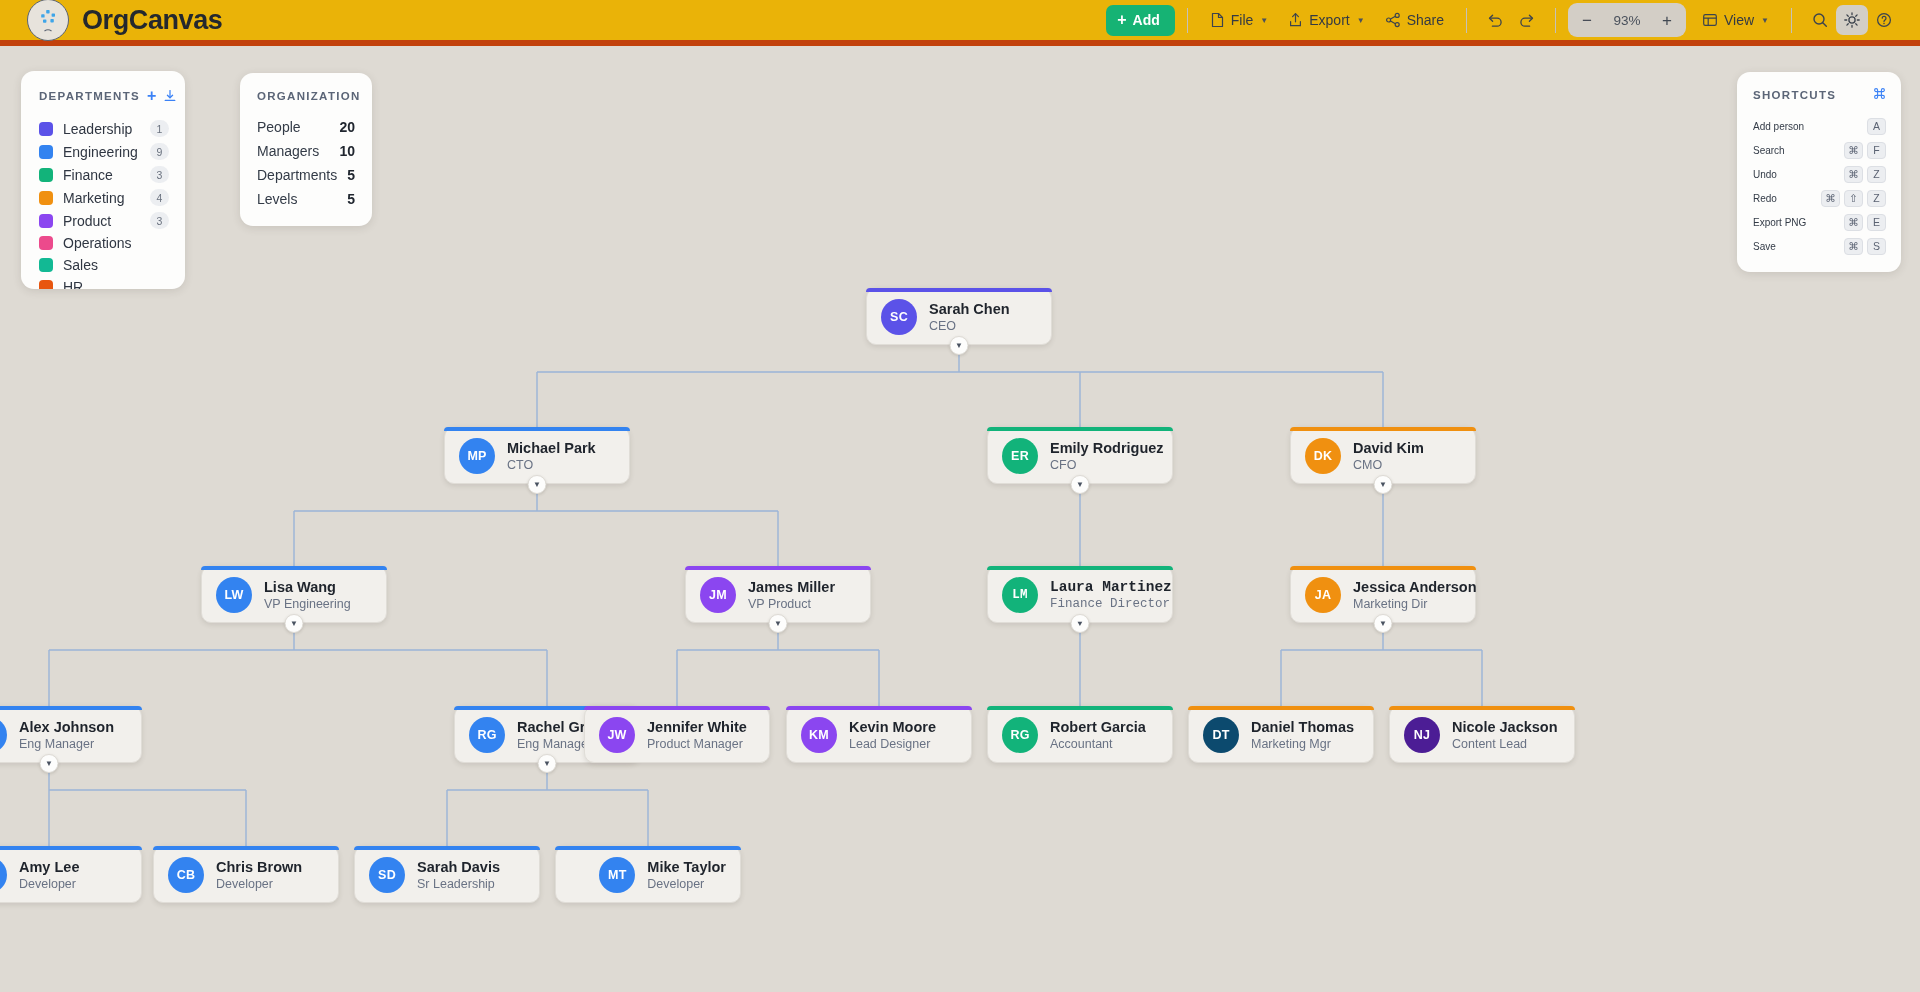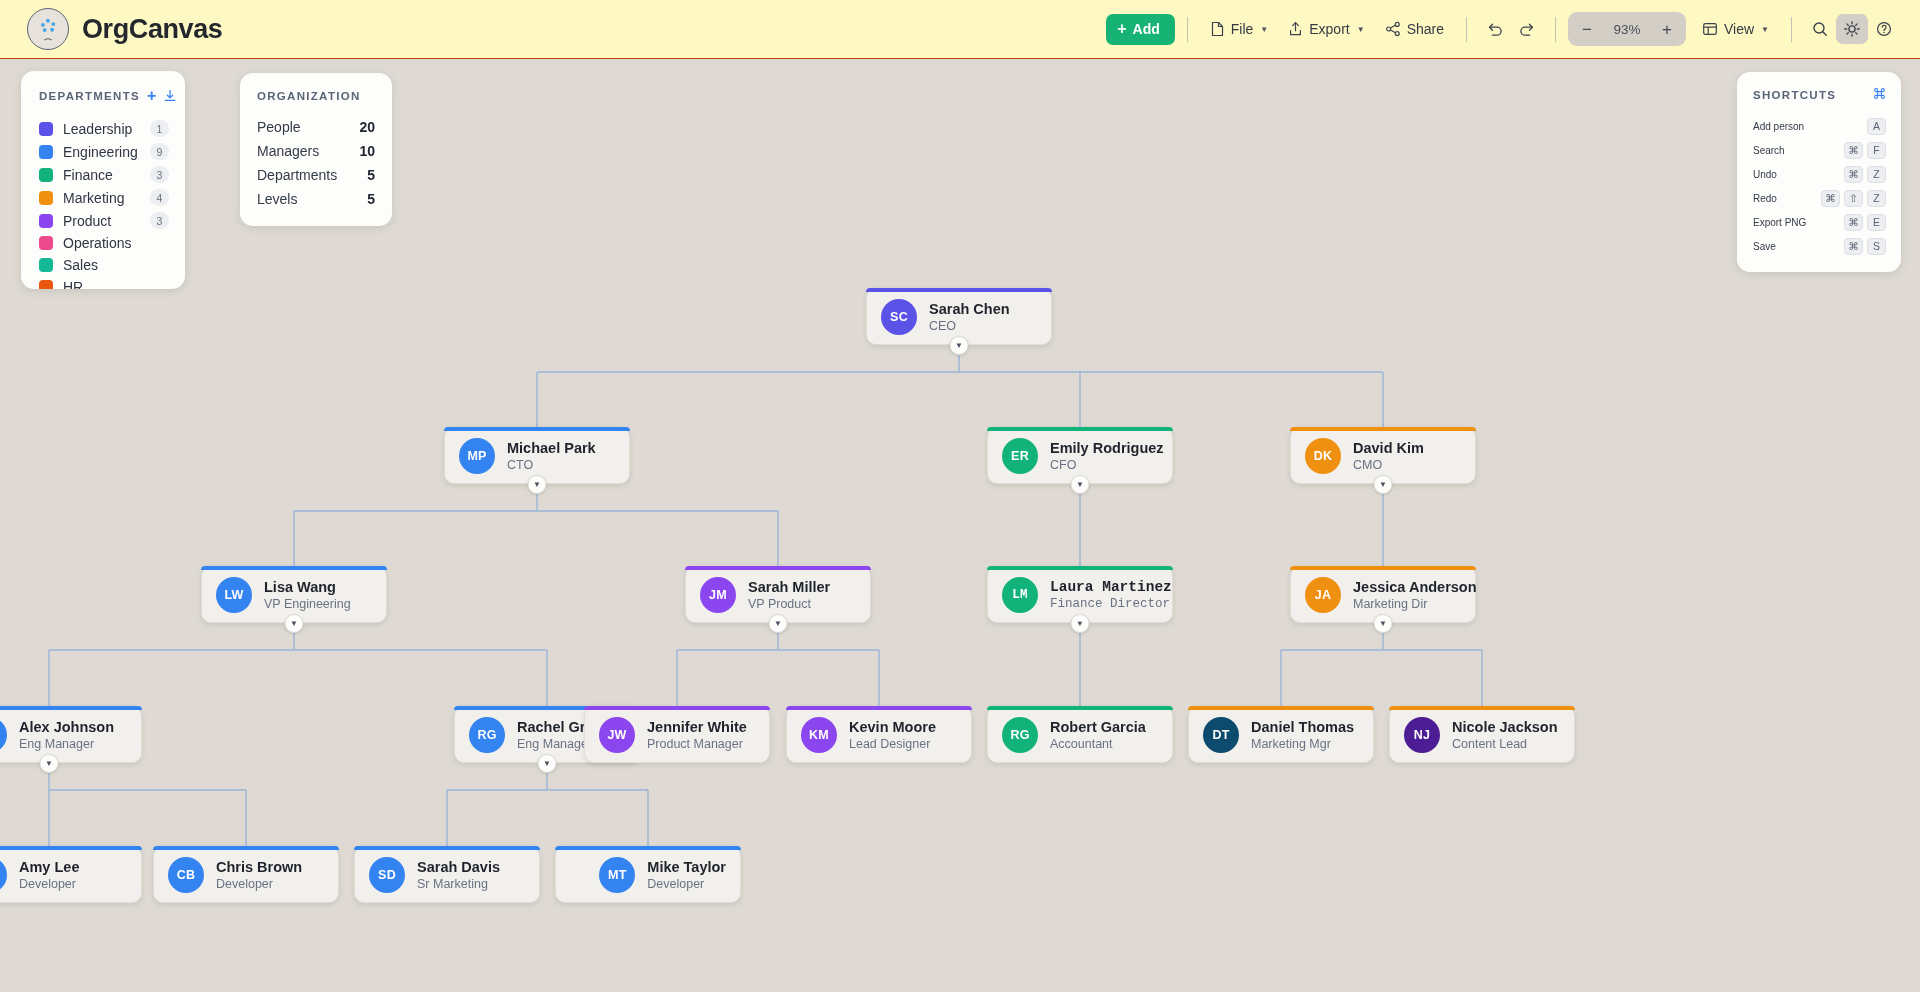--- a/index.html
+++ b/index.html
@@ -6,23 +6,23 @@
   html, body {
     width: 1920px; height: 992px;
     font-family: "Liberation Sans", sans-serif;
     background: #dedad3;
     overflow: hidden;
   }
   body { position: relative; }
 
   
   #topbar {
-    position: absolute; top: 0; left: 0; width: 1920px; height: 59px;
-    background: #fef9c3;
-    border-bottom: 1px solid #c2410c;
+    position: absolute; top: 0; left: 0; width: 1920px; height: 46px;
+    background: #eab308;
+    border-bottom: 6px solid #c2410c;
     display: flex; align-items: center;
     z-index: 50;
   }
   #brand { display: flex; align-items: center; gap: 13px; margin-left: 27px; }
   #brand-logo {
     width: 42px; height: 42px; border-radius: 50%;
     background: #e7e3dc; border: 1.5px solid #5b6472;
     display: flex; align-items: center; justify-content: center;
   }
   #brand-title {
@@ -87,21 +87,21 @@
   }
   .dept-sw { width: 14px; height: 14px; border-radius: 4px; flex: 0 0 14px; }
   .dept-name { font-size: 14px; color: #2f3642; flex: 1; white-space: nowrap; }
   .dept-count {
     background: #eceef1; color: #6a727f; border-radius: 9px;
     font-size: 10.5px; min-width: 19px; height: 17px;
     display: flex; align-items: center; justify-content: center; padding: 0 5px;
   }
 
   
-  #org-panel { left: 240px; top: 73px; width: 152px; padding: 17px 17px 15px 17px; }
+  #org-panel { left: 240px; top: 73px; width: 132px; padding: 17px 17px 15px 17px; }
   #org-panel .panel-title { margin-bottom: 13px; }
   .org-row {
     display: flex; justify-content: space-between; align-items: center;
     font-size: 14px; color: #333b47; padding: 4px 0;
   }
   .org-val { font-weight: bold; color: #20262f; }
 
   
   #sc-panel { right: 19px; top: 72px; width: 164px; padding: 15px 15px 14px 16px; }
   #sc-head { display: flex; align-items: center; justify-content: space-between; margin-bottom: 11px; text-align: right; }
@@ -463,21 +463,21 @@
         <span class="ninfo">
           <span class="nname">Lisa Wang</span>
           <span class="nrole">VP Engineering</span>
         </span>
         <span class="toggle">▼</span>
       </div>
       <div class="node" style="left: 685px; top: 507px; width: 186px; height: 57px;">
         <span class="node-top" style="background:#8b46f0"></span>
         <span class="avatar" style="background:#8b46f0">JM</span>
         <span class="ninfo">
-          <span class="nname">Sarah Miller</span>
+          <span class="nname">James Miller</span>
           <span class="nrole">VP Product</span>
         </span>
         <span class="toggle">▼</span>
       </div>
       <div class="node" style="left: 987px; top: 507px; width: 186px; height: 57px; font-family: Liberation Mono, monospace;">
         <span class="node-top" style="background:#12b37a"></span>
         <span class="avatar" style="background:#12b37a">LM</span>
         <span class="ninfo">
           <span class="nname">Laura Martinez</span>
           <span class="nrole">Finance Director</span>
@@ -565,21 +565,21 @@
         <span class="ninfo">
           <span class="nname">Chris Brown</span>
           <span class="nrole">Developer</span>
         </span>
       </div>
       <div class="node" style="left: 354px; top: 787px; width: 186px; height: 57px;">
         <span class="node-top" style="background:#3383f0"></span>
         <span class="avatar" style="background:#3383f0">SD</span>
         <span class="ninfo">
           <span class="nname">Sarah Davis</span>
-          <span class="nrole">Sr Marketing</span>
+          <span class="nrole">Sr Leadership</span>
         </span>
       </div>
       <div class="node" style="left: 555px; top: 787px; width: 186px; height: 57px; justify-content: flex-end;">
         <span class="node-top" style="background:#3383f0"></span>
         <span class="avatar" style="background:#3383f0">MT</span>
         <span class="ninfo">
           <span class="nname">Mike Taylor</span>
           <span class="nrole">Developer</span>
         </span>
       </div>

